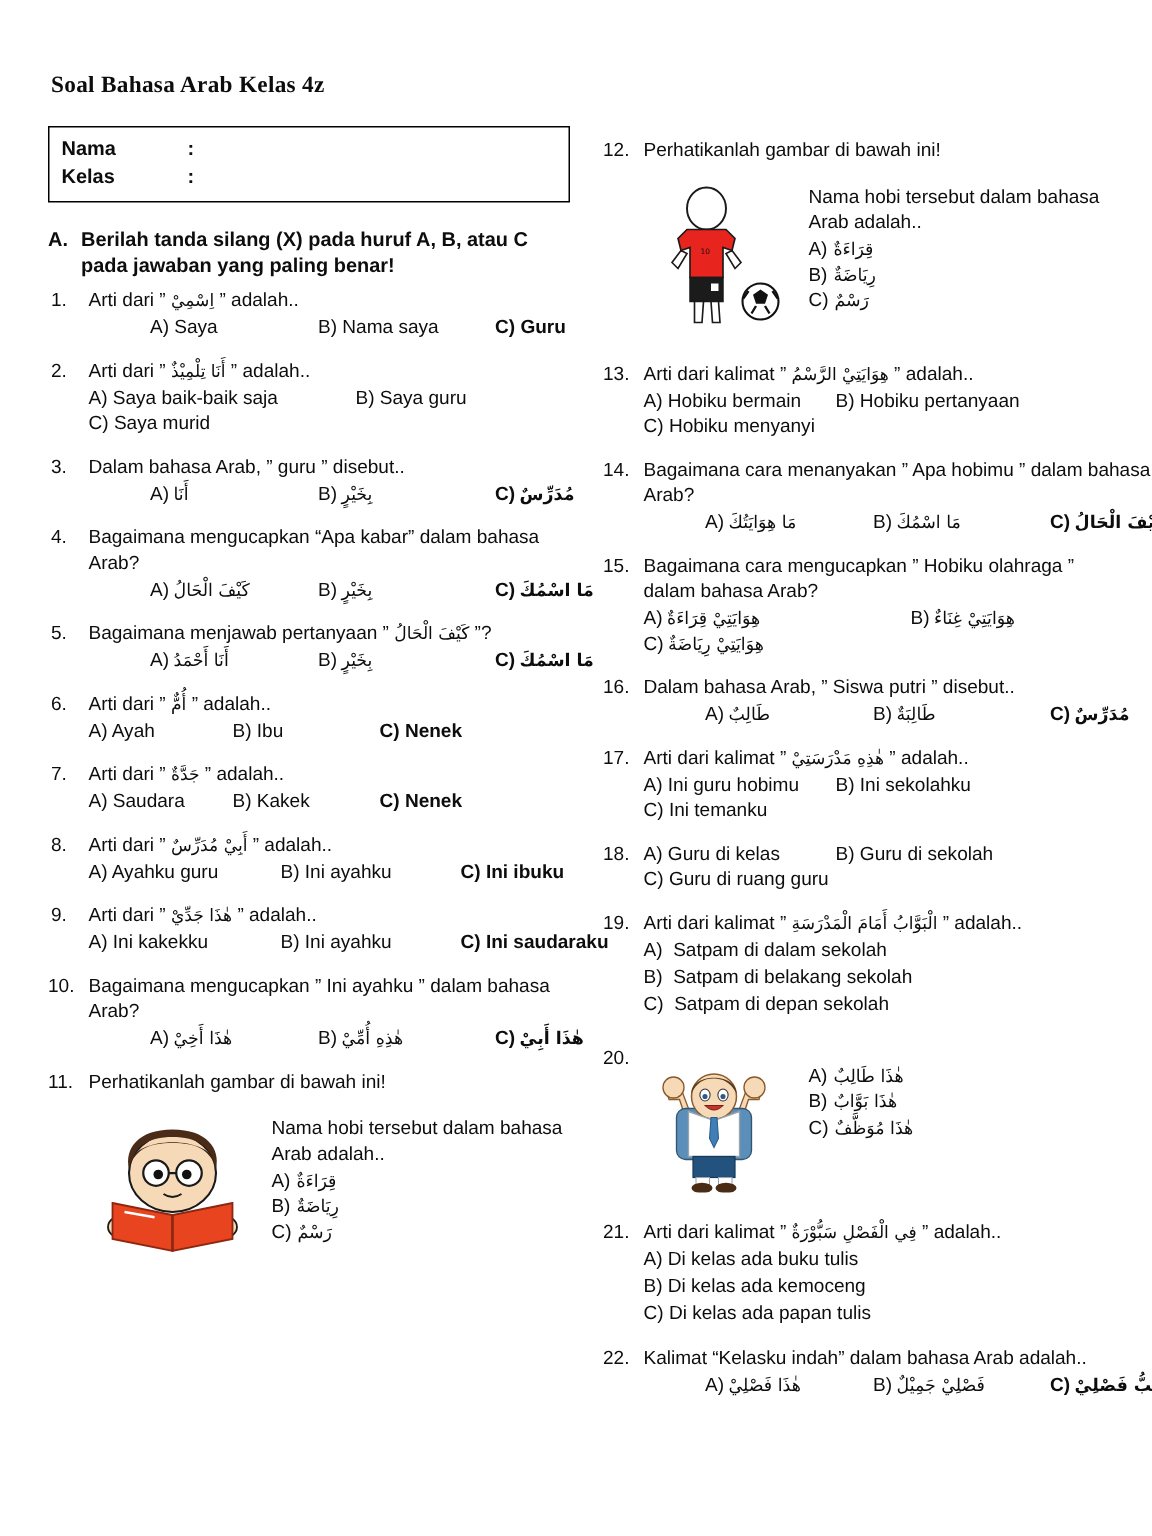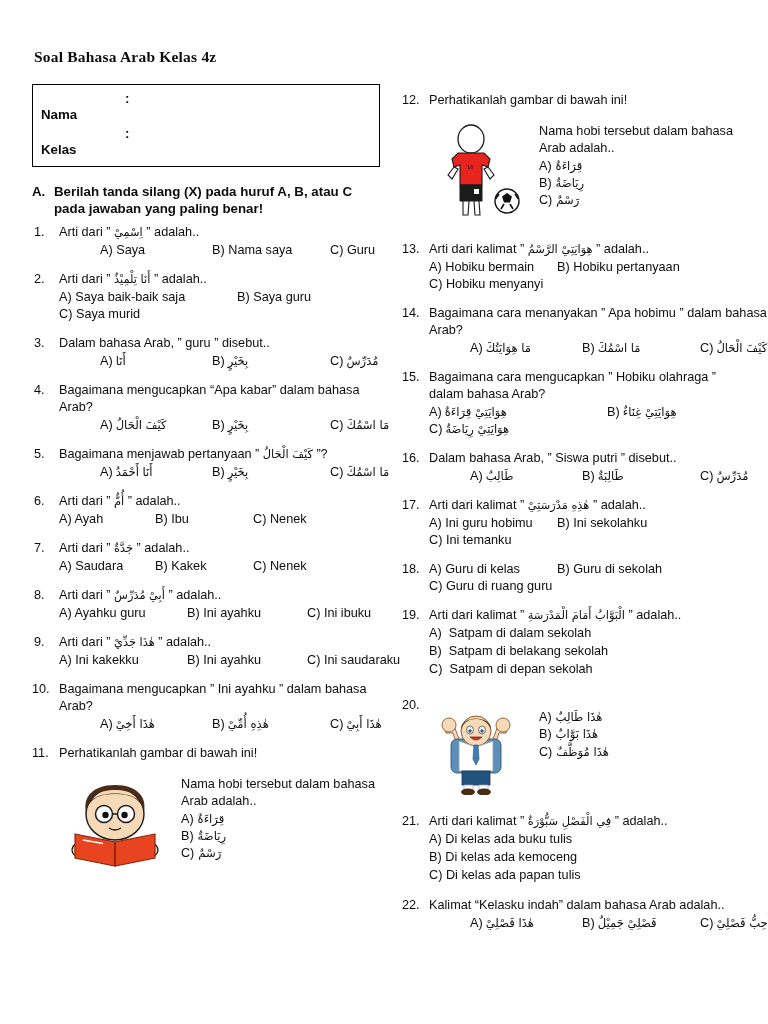--- a/index.html
+++ b/index.html
@@ -33,21 +33,21 @@
     letter-spacing: .2px;
     margin: 0 0 18px 2px;
   }
 
   .id-box {
     border: 1.6px solid #000;
     padding: 5px 8px 6px 8px;
     margin-bottom: 16px;
   }
   .id-row { display: flex; font-weight: bold; font-size: 13.3px; line-height: 1.42; }
-  .id-label { width: 84px; margin-top: 16px; }
+  .id-label { width: 84px; }
   .id-colon { width: 14px; }
   .id-value { flex: 1; }
 
   .section-head {
     display: flex;
     font-weight: bold;
     font-size: 13.3px;
     line-height: 1.32;
     margin-bottom: 6px;
   }
@@ -83,21 +83,21 @@
   .opt-stack { }
   .opt-stack .opt { margin-bottom: 1px; }
 
   
   .row-3 { display: flex; }
   .row-3 > * { }
   .row-2 { display: flex; }
 
   .w-a { width: 112px; flex: 0 0 112px; margin-left: 41px; }
   .w-b { width: 118px; flex: 0 0 118px; }
-  .w-c { flex: 1; }
+  .w-c { flex: 1; font-weight: bold; }
 
   .w-a2 { width: 178px; flex: 0 0 178px; }
   .w-b2 { flex: 1; }
 
   .w-a3 { width: 96px; flex: 0 0 96px; }
   .w-b3 { width: 98px; flex: 0 0 98px; }
 
   .w-a4 { width: 128px; flex: 0 0 128px; }
   .w-b4 { width: 120px; flex: 0 0 120px; }
 

